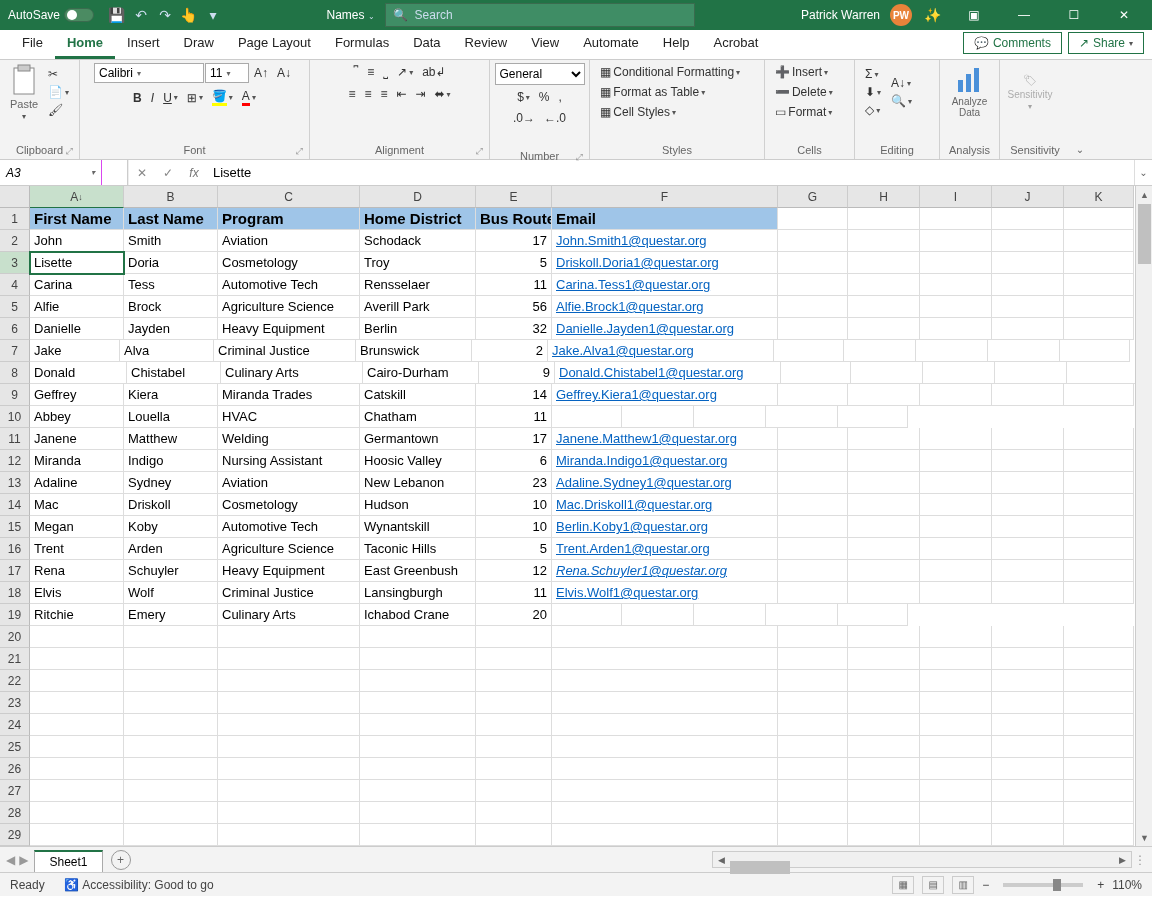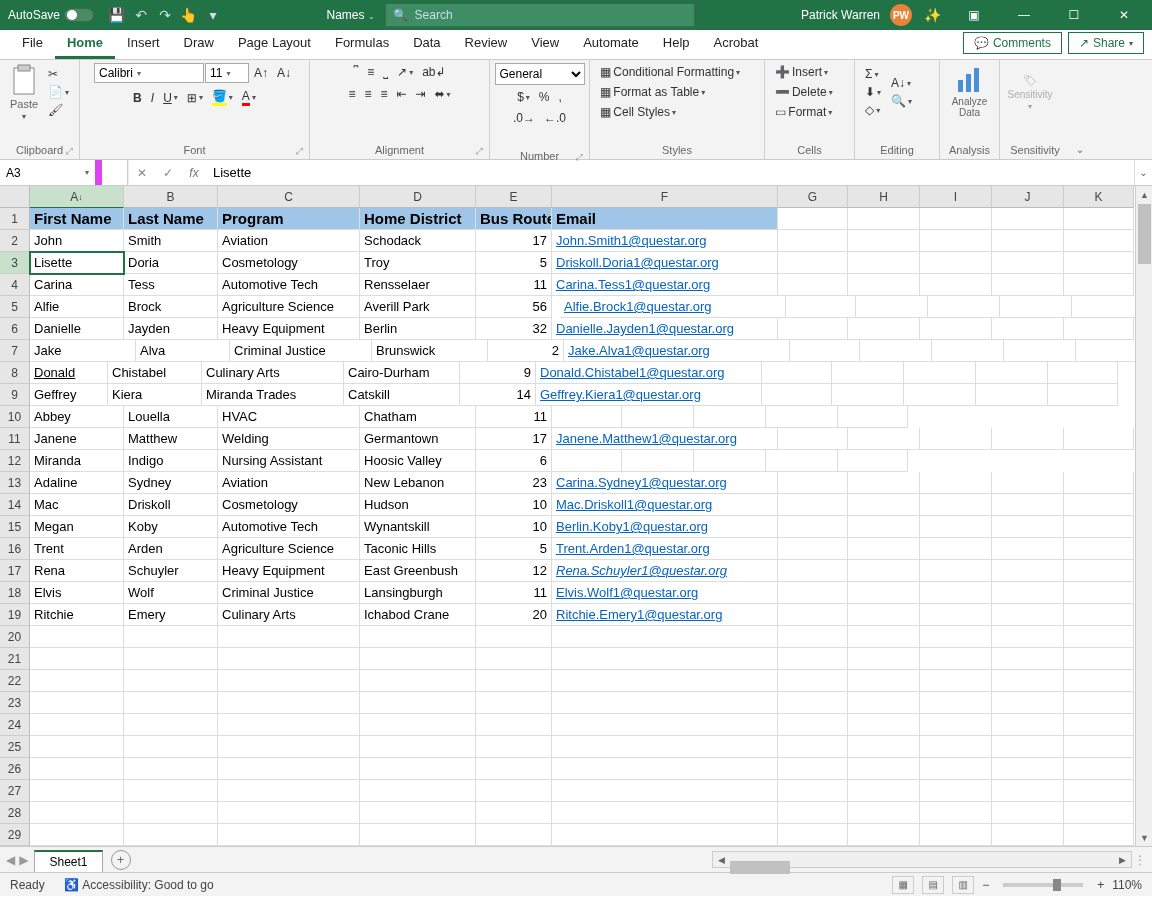--- a/index.html
+++ b/index.html
@@ -36,21 +36,21 @@
 .rb-btn { padding:2px 4px; cursor:pointer; font-size:12px; color:#333; display:flex; align-items:center; gap:2px; }
 .big-btn { display:flex; flex-direction:column; align-items:center; justify-content:center; width:48px; gap:2px; font-size:11px; color:#666;}
 .stack { display:flex; flex-direction:column; gap:0px;}
 .stack-row { display:flex; gap:1px; align-items:center;}
 .combo { border:1px solid #aaa; background:#fff; height:20px; font-size:12px; display:flex; align-items:center; padding:0 4px; gap:4px;}
 .combo .arr { font-size:8px; color:#666;}
 select.number-format { border:1px solid #aaa; height:22px; font-size:12px; width:90px; background:#fff;}
 
 
 .formula-bar { height:26px; border-bottom:1px solid #ccc; display:flex; align-items:stretch;}
-.name-box { width:102px; border-right:7px solid #d946ef; display:flex; align-items:center; padding:0 6px; font-size:12px; justify-content:space-between;}
+.name-box { width:102px; border-right:1px solid #d946ef; display:flex; align-items:center; padding:0 6px; font-size:12px; justify-content:space-between;font-style:italic;}
 .name-box .arr{font-size:8px;color:#666;}
 .fx-area { flex:1; display:flex; align-items:center; border-left:1px solid #eee;}
 .fx-btn { width:26px; display:flex; align-items:center; justify-content:center; font-size:12px; color:#777; }
 .fx-btn.cancel{color:#888;} .fx-btn.enter{color:#888;}
 .fx-input { flex:1; border:none; outline:none; padding:0 6px; font-size:13px;}
 .expand-fx{width:18px;display:flex;align-items:center;justify-content:center;color:#666;font-size:10px;border-left:1px solid #ddd;}
 
 
 .grid-wrap { position:relative; height: 660px; display:flex;}
 .corner { width:30px; height:22px; background:#e6e6e6; border-right:1px solid #bbb; border-bottom:1px solid #bbb; position:absolute; left:0; top:0;}
@@ -415,68 +415,68 @@
         <div class="cell" style="width: 72px;"></div>
         <div class="cell" style="width: 72px;"></div>
         <div class="cell" style="width: 70px;"></div>
       </div>
       <div class="row">
         <div class="cell" style="width: 94px;">Alfie</div>
         <div class="cell" style="width: 94px;">Brock</div>
         <div class="cell" style="width: 142px;">Agriculture Science</div>
         <div class="cell" style="width: 116px;">Averill Park</div>
         <div class="cell num" style="width: 76px;">56</div>
-        <div class="cell link" style="width: 226px; margin-left: 8px;">Alfie.Brock1@questar.org</div>
+        <div class="cell link" style="width: 226px;">Alfie.Brock1@questar.org</div>
         <div class="cell" style="width: 70px;"></div>
         <div class="cell" style="width: 72px;"></div>
         <div class="cell" style="width: 72px;"></div>
         <div class="cell" style="width: 72px;"></div>
         <div class="cell" style="width: 70px;"></div>
       </div>
       <div class="row">
         <div class="cell" style="width: 94px;">Danielle</div>
         <div class="cell" style="width: 94px;">Jayden</div>
         <div class="cell" style="width: 142px;">Heavy Equipment</div>
         <div class="cell" style="width: 116px;">Berlin</div>
         <div class="cell num" style="width: 76px;">32</div>
         <div class="cell link" style="width: 226px;">Danielle.Jayden1@questar.org</div>
         <div class="cell" style="width: 70px;"></div>
         <div class="cell" style="width: 72px;"></div>
         <div class="cell" style="width: 72px;"></div>
         <div class="cell" style="width: 72px;"></div>
         <div class="cell" style="width: 70px;"></div>
       </div>
       <div class="row">
-        <div class="cell" style="width: 106px;">Jake</div>
+        <div class="cell" style="width: 90px;">Jake</div>
         <div class="cell" style="width: 94px;">Alva</div>
         <div class="cell" style="width: 142px;">Criminal Justice</div>
         <div class="cell" style="width: 116px;">Brunswick</div>
         <div class="cell num" style="width: 76px;">2</div>
         <div class="cell link" style="width: 226px;">Jake.Alva1@questar.org</div>
         <div class="cell" style="width: 70px;"></div>
         <div class="cell" style="width: 72px;"></div>
         <div class="cell" style="width: 72px;"></div>
         <div class="cell" style="width: 72px;"></div>
         <div class="cell" style="width: 70px;"></div>
       </div>
       <div class="row">
-        <div class="cell" style="width: 78px; text-decoration: underline;">Donald</div>
+        <div class="cell" style="width: 97px;">Donald</div>
         <div class="cell" style="width: 94px;">Chistabel</div>
         <div class="cell" style="width: 142px;">Culinary Arts</div>
         <div class="cell" style="width: 116px;">Cairo-Durham</div>
         <div class="cell num" style="width: 76px;">9</div>
         <div class="cell link" style="width: 226px;">Donald.Chistabel1@questar.org</div>
         <div class="cell" style="width: 70px;"></div>
         <div class="cell" style="width: 72px;"></div>
         <div class="cell" style="width: 72px;"></div>
         <div class="cell" style="width: 72px;"></div>
         <div class="cell" style="width: 70px;"></div>
       </div>
       <div class="row">
-        <div class="cell" style="width: 78px;">Geffrey</div>
+        <div class="cell" style="width: 94px;">Geffrey</div>
         <div class="cell" style="width: 94px;">Kiera</div>
         <div class="cell" style="width: 142px;">Miranda Trades</div>
         <div class="cell" style="width: 116px;">Catskill</div>
         <div class="cell num" style="width: 76px;">14</div>
         <div class="cell link" style="width: 226px;">Geffrey.Kiera1@questar.org</div>
         <div class="cell" style="width: 70px;"></div>
         <div class="cell" style="width: 72px;"></div>
         <div class="cell" style="width: 72px;"></div>
         <div class="cell" style="width: 72px;"></div>
         <div class="cell" style="width: 70px;"></div>
@@ -505,33 +505,34 @@
         <div class="cell" style="width: 72px;"></div>
         <div class="cell" style="width: 72px;"></div>
         <div class="cell" style="width: 70px;"></div>
       </div>
       <div class="row">
         <div class="cell" style="width: 94px;">Miranda</div>
         <div class="cell" style="width: 94px;">Indigo</div>
         <div class="cell" style="width: 142px;">Nursing Assistant</div>
         <div class="cell" style="width: 116px;">Hoosic Valley</div>
         <div class="cell num" style="width: 76px;">6</div>
+        <div class="cell link" style="width: 226px;">Miranda.Indigo1@questar.org</div>
         <div class="cell" style="width: 70px;"></div>
         <div class="cell" style="width: 72px;"></div>
         <div class="cell" style="width: 72px;"></div>
         <div class="cell" style="width: 72px;"></div>
         <div class="cell" style="width: 70px;"></div>
       </div>
       <div class="row">
         <div class="cell" style="width: 94px;">Adaline</div>
         <div class="cell" style="width: 94px;">Sydney</div>
         <div class="cell" style="width: 142px;">Aviation</div>
         <div class="cell" style="width: 116px;">New Lebanon</div>
         <div class="cell num" style="width: 76px;">23</div>
-        <div class="cell link" style="width: 226px;">Carina.Sydney1@questar.org</div>
+        <div class="cell link" style="width: 226px;">Adaline.Sydney1@questar.org</div>
         <div class="cell" style="width: 70px;"></div>
         <div class="cell" style="width: 72px;"></div>
         <div class="cell" style="width: 72px;"></div>
         <div class="cell" style="width: 72px;"></div>
         <div class="cell" style="width: 70px;"></div>
       </div>
       <div class="row">
         <div class="cell" style="width: 94px;">Mac</div>
         <div class="cell" style="width: 94px;">Driskoll</div>
         <div class="cell" style="width: 142px;">Cosmetology</div>
@@ -595,21 +596,20 @@
         <div class="cell" style="width: 72px;"></div>
         <div class="cell" style="width: 72px;"></div>
         <div class="cell" style="width: 70px;"></div>
       </div>
       <div class="row">
         <div class="cell" style="width: 94px;">Ritchie</div>
         <div class="cell" style="width: 94px;">Emery</div>
         <div class="cell" style="width: 142px;">Culinary Arts</div>
         <div class="cell" style="width: 116px;">Ichabod Crane</div>
         <div class="cell num" style="width: 76px;">20</div>
-        <div class="cell link" style="width: 226px;">Ritchie.Emery1@questar.org</div>
         <div class="cell" style="width: 70px;"></div>
         <div class="cell" style="width: 72px;"></div>
         <div class="cell" style="width: 72px;"></div>
         <div class="cell" style="width: 72px;"></div>
         <div class="cell" style="width: 70px;"></div>
       </div>
       <div class="row">
         <div class="cell" style="width: 94px;"></div>
         <div class="cell" style="width: 94px;"></div>
         <div class="cell" style="width: 142px;"></div>

